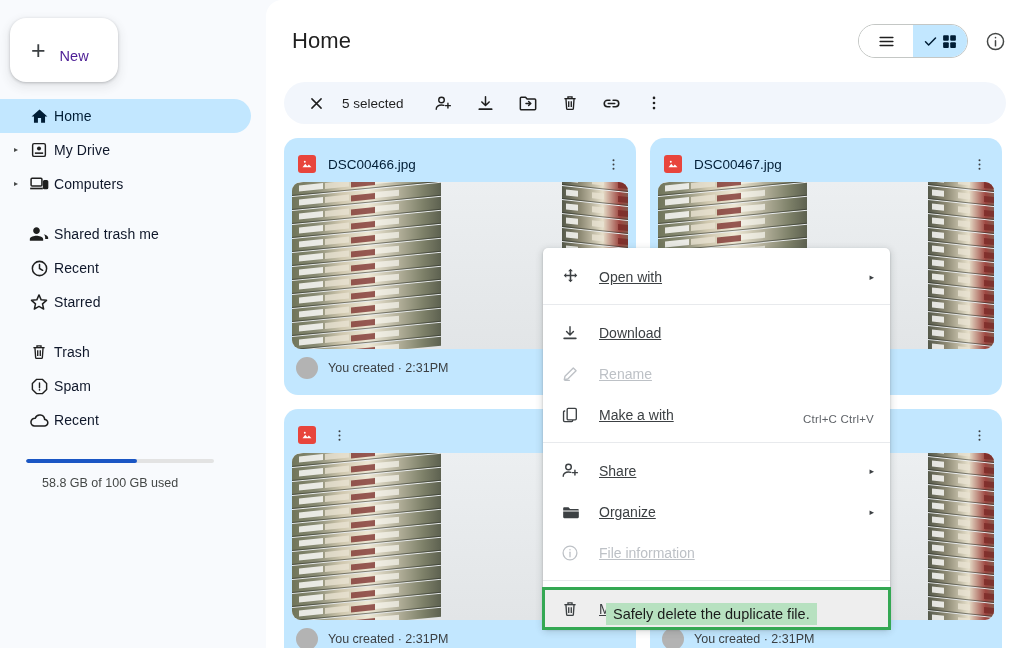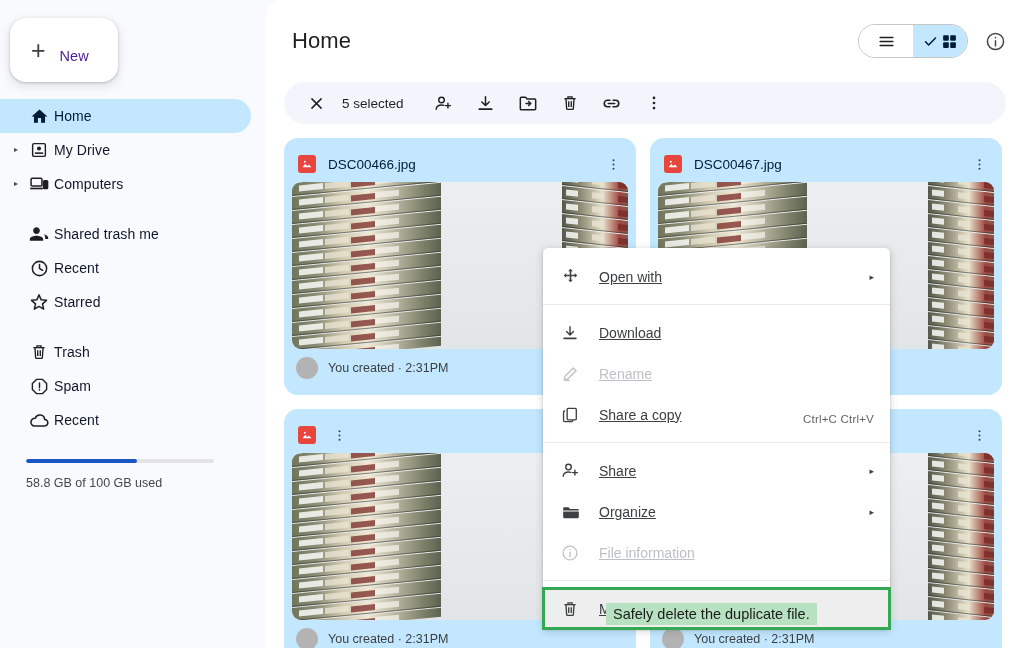--- a/index.html
+++ b/index.html
@@ -42,21 +42,21 @@
   .nav-item.active { background: #c2e7ff; }
   .nav-item.active .txt { color: #001d35; }
   .nav-gap { height: 16px; }
 
   svg { display: block; }
 
   
   .storage-wrap { margin-top: 22px; padding: 0 26px 0 26px; }
   .bar { height: 4px; width: 188px; background: #e3e3e3; border-radius: 2px; overflow: hidden; }
   .bar > i { display: block; height: 100%; background: #1a56c4; border-radius: 2px; }
-  .storage-txt { margin-top: 13px; font-size: 12.5px; color: #444746; }
+  .storage-txt { margin-top: 13px; font-size: 12.5px; color: #444746; margin-left: 16px; }
   .storage-btn {
     margin-top: 18px; display: inline-flex; align-items: center; justify-content: center;
     height: 35px; padding: 0 22px; border: 1px solid #c4c7c5; border-radius: 18px;
     font-size: 13.5px; color: #0b57d0; background: transparent; cursor: pointer;
   }
 
   
   .main {
     flex: 1 1 auto; background: #ffffff;
     border-radius: 16px 0 0 0;
@@ -628,21 +628,21 @@
       <span class="mlbl">Rename</span>
     </div>
 
     <div class="mi">
       <span class="mico">
         <svg width="18" height="18" viewBox="0 0 24 24" fill="none" stroke="#3c4043" stroke-width="1.8" stroke-linejoin="round">
             <rect x="8.2" y="3.2" width="12.2" height="15.2" rx="1.5"></rect>
             <path d="M5.6 6.6H4.8c-.8 0-1.4.6-1.4 1.4v11.4c0 .8.6 1.4 1.4 1.4h9.4c.8 0 1.4-.6 1.4-1.4v-.8"></path>
           </svg>
       </span>
-      <span class="mlbl">Share a copy</span>
+      <span class="mlbl">Make a with</span>
       <span class="macc">Ctrl+C Ctrl+V</span>
     </div>
 
     <div class="msep"></div>
 
     <div class="mi">
       <span class="mico">
         <svg width="19" height="19" viewBox="0 0 24 24" fill="none" stroke="#3c4043" stroke-width="1.8">
             <circle cx="9.5" cy="7.5" r="3.5"></circle>
             <path d="M2.8 19.2c0-3.4 3-5.3 6.7-5.3 1 0 2 .15 2.9.42" stroke-linecap="round"></path>

